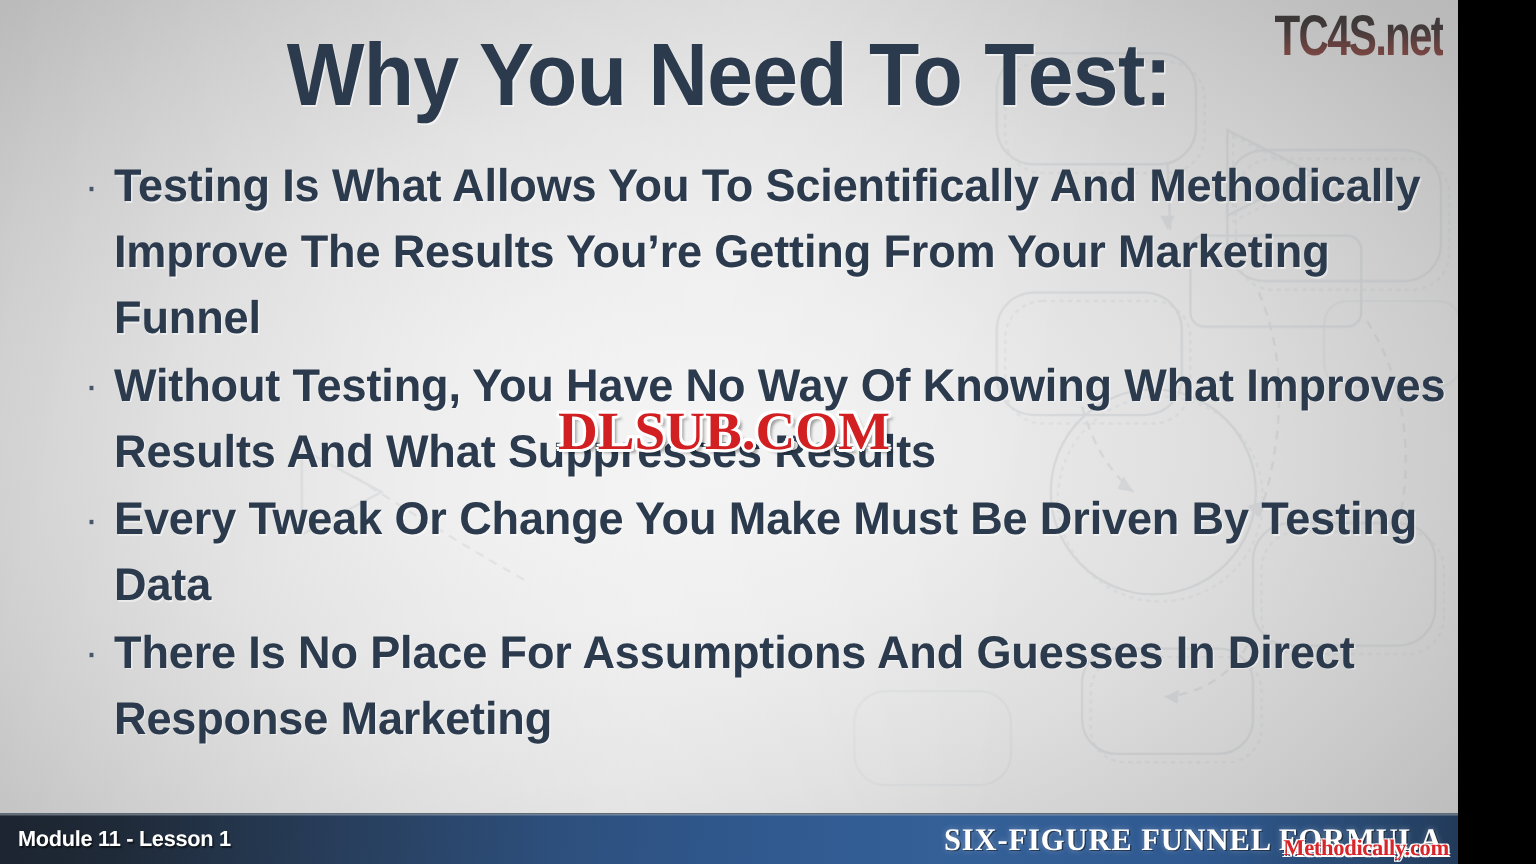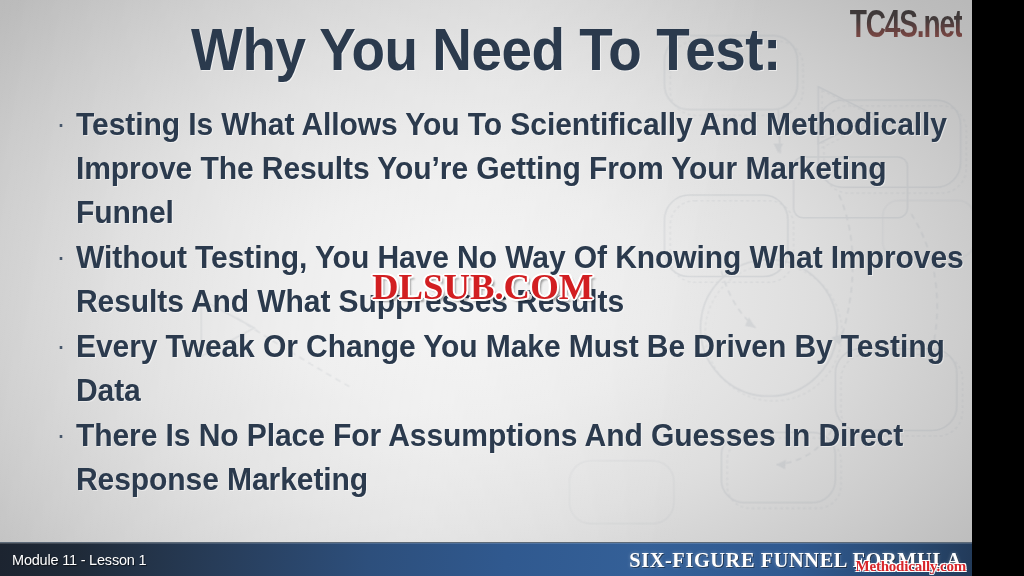--- a/index.html
+++ b/index.html
@@ -152,21 +152,21 @@
       #223a59 100%);
     border-top:1px solid #5d6a78;
     box-shadow:inset 0 1px 0 rgba(255,255,255,0.16);
   }
   #footer-label {
     position:absolute;
     left:12px; top:50%;
     transform:translateY(-50%);
     color:#ffffff;
     font-size:14.5px;
-    font-weight:normal;
+    font-weight:bold;
     letter-spacing:-0.2px;
     text-shadow:1px 1px 1px rgba(0,0,0,0.55);
     white-space:nowrap;
   }
   #footer-brand {
     position:absolute;
     right:10px; top:50%;
     transform:translateY(-50%) scaleX(0.97);
     transform-origin:100% 50%;
     color:#ffffff;

